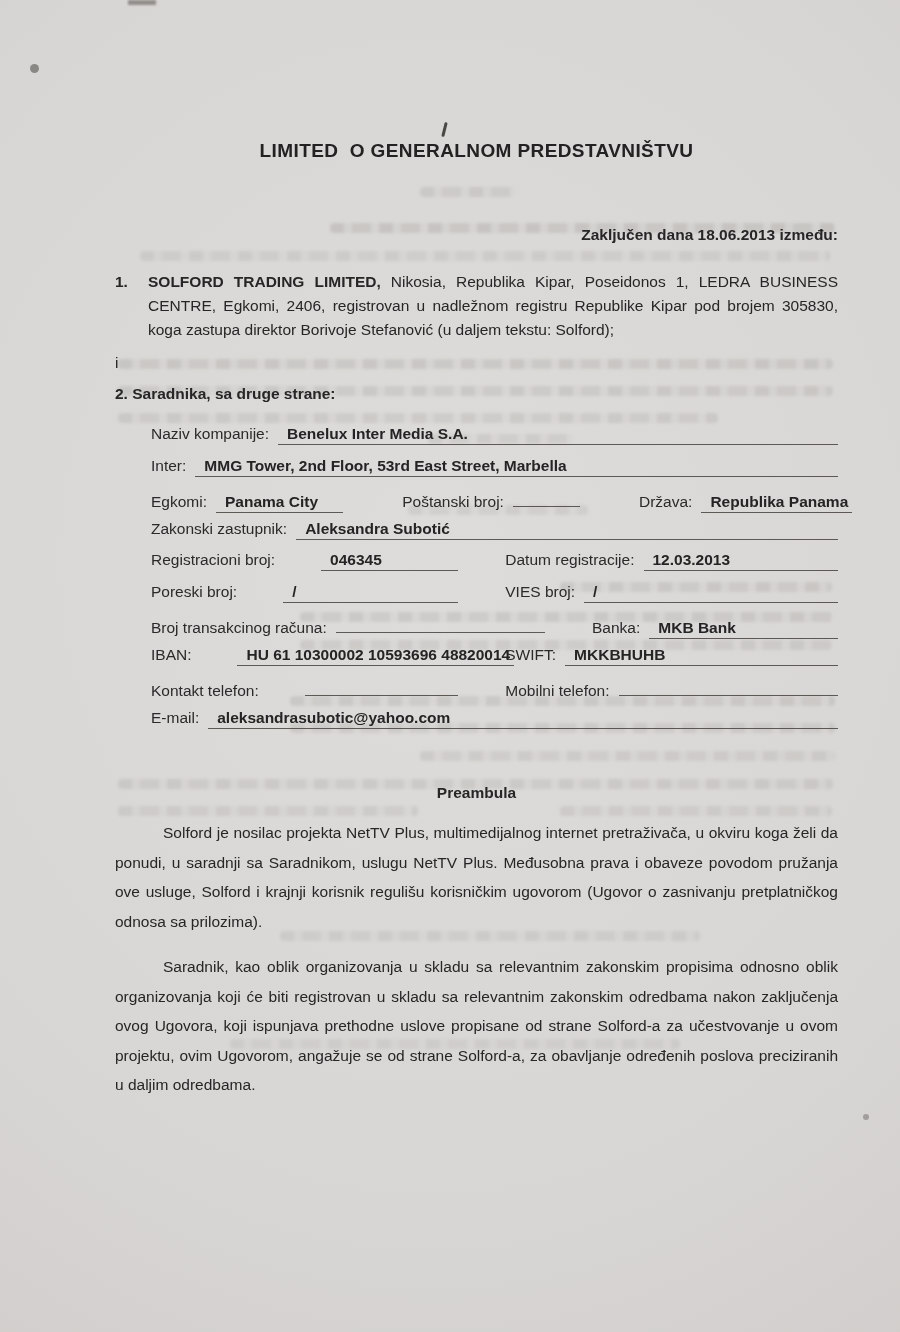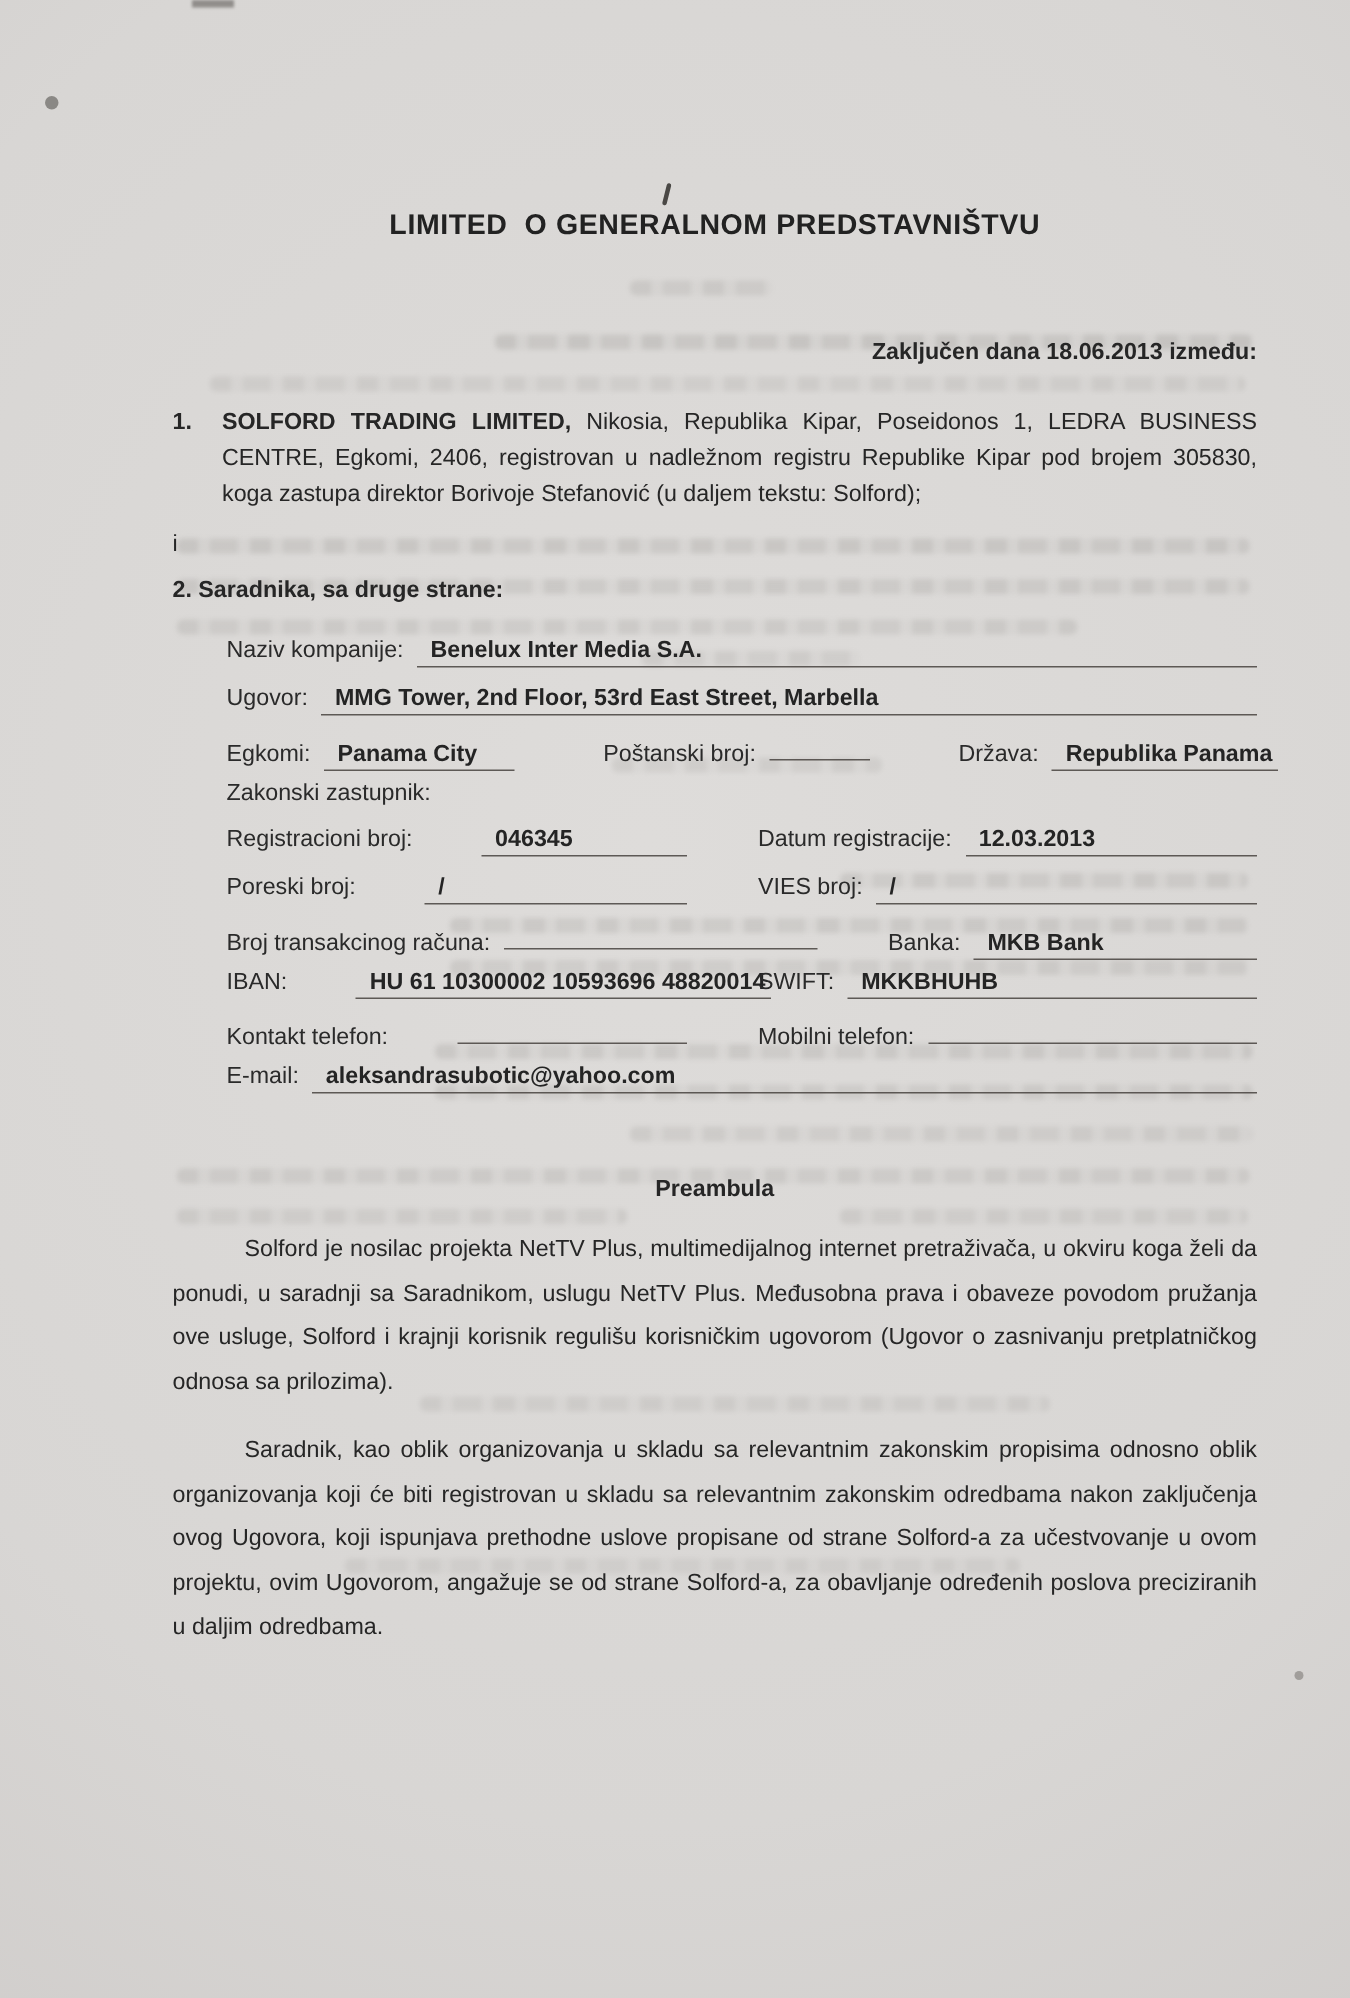--- a/index.html
+++ b/index.html
@@ -169,21 +169,21 @@
 
       <div class="row">
         <div class="field f-full">
           <span class="label">Naziv kompanije:</span>
           <span class="line"><span class="value">Benelux Inter Media S.A.</span></span>
         </div>
       </div>
 
       <div class="row">
         <div class="field f-full">
-          <span class="label">Ugovor:</span>
+          <span class="label">Inter:</span>
           <span class="line"><span class="value">MMG Tower, 2nd Floor, 53rd East Street, Marbella</span></span>
         </div>
       </div>
 
       <div class="row">
         <div class="field f-city">
           <span class="label">Egkomi:</span>
           <span class="line"><span class="value">Panama City</span></span>
         </div>
         <div class="field f-postal">
@@ -192,20 +192,21 @@
         </div>
         <div class="field f-country">
           <span class="label">Država:</span>
           <span class="line"><span class="value">Republika Panama</span></span>
         </div>
       </div>
 
       <div class="row">
         <div class="field f-full">
           <span class="label">Zakonski zastupnik:</span>
+          <span class="line"><span class="value">Aleksandra Subotić</span></span>
         </div>
       </div>
 
       <div class="row">
         <div class="field f-left48">
           <span class="label">Registracioni broj:</span>
           <span class="line"><span class="value">046345</span></span>
         </div>
         <div class="field f-right51">
           <span class="label">Datum registracije:</span>

